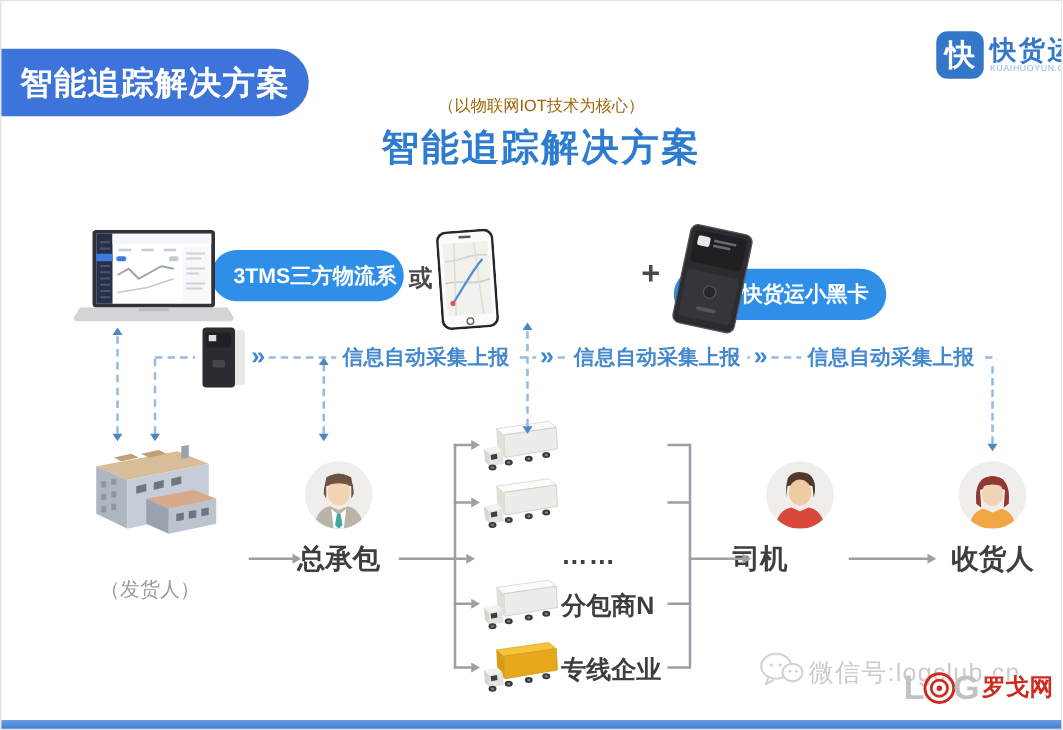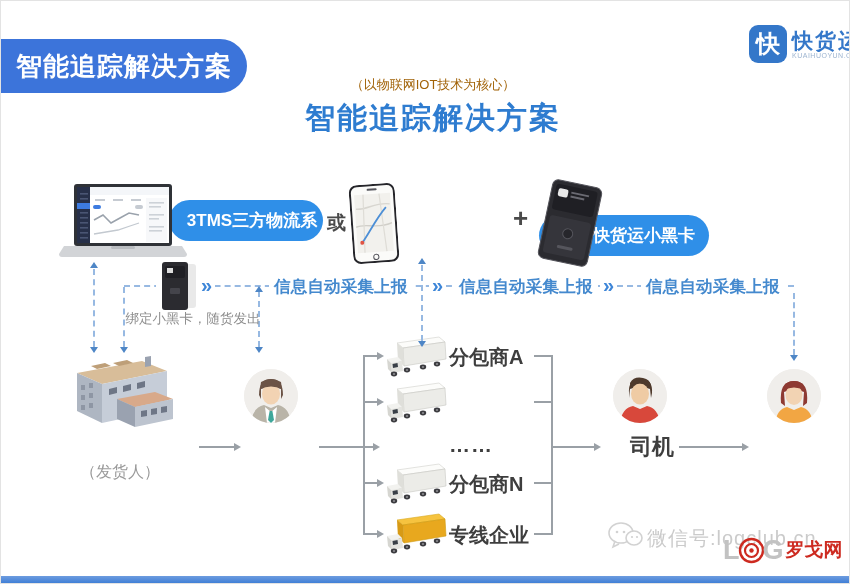--- a/index.html
+++ b/index.html
@@ -53,21 +53,21 @@
   .scan-note{position:absolute;left:116px;top:308px;width:152px;text-align:center;font-size:13.5px;color:#8E8E8E;line-height:1.55;z-index:2;}
   
   .factory{position:absolute;left:46px;top:350px;width:144px;height:80px;}
   .flow-label{position:absolute;font-weight:bold;color:#3E3E3E;text-align:center;}
   #lbl-factory{left:26px;top:430px;width:186px;font-size:24px;}
   .flow-sublabel{position:absolute;left:26px;top:461px;width:186px;text-align:center;font-size:16px;color:#9A9A9A;}
   .avatar{position:absolute;width:54px;height:54px;border-radius:50%;overflow:hidden;background:#F0EEEB;}
   #av-contractor{left:243px;top:368px;}
   #lbl-contractor{left:230px;top:431px;width:80px;font-size:22px;}
   #av-driver{left:612px;top:368px;}
-  #lbl-driver{left:620px;top:431px;width:62px;font-size:22px;font-family:Liberation Mono, monospace;}
+  #lbl-driver{left:576px;top:431px;width:62px;font-size:22px;font-family:Liberation Mono, monospace;}
   #av-receiver{left:766px;top:368px;}
   #lbl-receiver{left:754px;top:431px;width:78px;font-size:22px;}
   .gline{position:absolute;background:#9AA0A6;z-index:1;}
   .garr{position:absolute;width:0;height:0;border-top:4px solid transparent;border-bottom:4px solid transparent;border-left:7px solid #9AA0A6;z-index:1;}
   .truck{position:absolute;left:382px;width:66px;height:42px;}
   #truck-a{top:334px;} #truck-b{top:380px;} #truck-n{top:461px;} #truck-y{top:511px;}
   .sub-label{position:absolute;left:448px;width:110px;font-size:20px;font-weight:bold;color:#3E3E3E;text-align:left;}
   #sub0{top:343px;} #sub1{top:389px;} #sub2{top:432px;font-size:21px;letter-spacing:1px;} #sub3{top:470px;} #sub4{top:521px;}
   
   .wm{position:absolute;left:606px;top:514px;width:242px;height:58px;z-index:4;}
@@ -198,21 +198,20 @@
 
   <span class="chev" id="chev1">»</span>
   <span class="chev" id="chev2">»</span>
   <span class="chev" id="chev3">»</span>
 
   <span class="report" id="report1">信息自动采集上报</span>
   <span class="report" id="report2">信息自动采集上报</span>
   <span class="report" id="report3">信息自动采集上报</span>
 
   <div class="scan-note">
-    <div>绑定小黑卡，随货发出</div>
   </div>
 
   <div class="factory">
     <svg viewBox="0 0 144 80" width="144" height="80">
       <polygon points="30,22 95,10 120,20 55,33" fill="#D8BD99"></polygon>
       <polygon points="30,22 55,33 55,72 30,60" fill="#AEB6C2"></polygon>
       <polygon points="55,33 120,20 120,58 55,72" fill="#C6CDD8"></polygon>
       <polygon points="44,15 58,12 64,15 50,18" fill="#BE9F78"></polygon>
       <polygon points="66,12 80,9 86,12 72,15" fill="#BE9F78"></polygon>
       <polygon points="98,6 104,5 104,15 98,16" fill="#9AA2B0"></polygon>
@@ -248,20 +247,21 @@
     <svg viewBox="0 0 54 54" width="54" height="54">
       <circle cx="27" cy="27" r="27" fill="#F0EEEB"></circle>
       <path d="M15 26 q0 -16 12 -16 q12 0 12 16 l-2 4 V20 q-10 -4 -20 0 v10 z" fill="#6B5346"></path>
       <ellipse cx="27" cy="25" rx="9" ry="10.5" fill="#F2D3B3"></ellipse>
       <path d="M17 13 q10 -6 20 0 l1 7 q-11 -5 -22 0 z" fill="#6B5346"></path>
       <path d="M7 54 q2 -16 13 -18 l7 3 7 -3 q11 2 13 18 z" fill="#B9B4A8"></path>
       <path d="M21 38 l6 5 6 -5 -2 16 h-8 z" fill="#FFFFFF"></path>
       <path d="M25.6 42 h2.8 l1.6 9 -3 3 -3 -3 z" fill="#3FA79B"></path>
     </svg>
   </div>
+  <div class="flow-label" id="lbl-contractor">总承包</div>
 
   <div class="gline" style="left:318px;top:445px;width:54px;height:2px;"></div>
   <div class="garr" style="left:372px;top:442px;"></div>
 
   <div class="gline" style="left:362px;top:354px;width:2px;height:180px;"></div>
   <div class="gline" style="left:362px;top:354px;width:15px;height:2px;"></div>
   <div class="garr" style="left:376px;top:351px;"></div>
   <div class="gline" style="left:362px;top:400px;width:15px;height:2px;"></div>
   <div class="garr" style="left:376px;top:397px;"></div>
   <div class="gline" style="left:362px;top:481px;width:15px;height:2px;"></div>
@@ -355,21 +355,20 @@
       </g>
       <g fill="#8A8A8E">
         <ellipse cx="11" cy="39" rx="1.2" ry="0.9"></ellipse>
           <ellipse cx="24" cy="35" rx="1.2" ry="0.9"></ellipse>
         <ellipse cx="40" cy="32" rx="1.2" ry="0.9"></ellipse>
           <ellipse cx="54" cy="29" rx="1.2" ry="0.9"></ellipse>
       </g>
     </svg>
   </div>
 
-  <div class="sub-label" id="sub0">分包商A</div>
   <div class="sub-label" id="sub2">……</div>
   <div class="sub-label" id="sub4">专线企业</div>
   <div class="sub-label" id="sub3">分包商N</div>
 
   <div class="gline" style="left:533px;top:354px;width:18px;height:2px;"></div>
   <div class="gline" style="left:533px;top:400px;width:18px;height:2px;"></div>
   <div class="gline" style="left:533px;top:481px;width:18px;height:2px;"></div>
   <div class="gline" style="left:533px;top:532px;width:18px;height:2px;"></div>
   <div class="gline" style="left:550px;top:354px;width:2px;height:180px;"></div>
   <div class="gline" style="left:550px;top:445px;width:44px;height:2px;"></div>
@@ -391,20 +390,21 @@
 
   <div class="avatar" id="av-receiver">
     <svg viewBox="0 0 54 54" width="54" height="54">
       <circle cx="27" cy="27" r="27" fill="#F0EEEB"></circle>
       <path d="M14 34 q-2 -22 13 -22 q15 0 13 22 l-4 3 1 -14 q-10 -5 -20 0 l1 14 z" fill="#8E3A32"></path>
       <ellipse cx="27" cy="26" rx="8.5" ry="10" fill="#F2D3B3"></ellipse>
       <path d="M18 15 q9 -6 18 0 l1 6 q-10 -5 -20 0 z" fill="#8E3A32"></path>
       <path d="M8 54 q2 -14 12 -16 l7 3 7 -3 q10 2 12 16 z" fill="#F2A643"></path>
     </svg>
   </div>
+  <div class="flow-label" id="lbl-receiver">收货人</div>
 
   <div class="wm">
     <div class="wm-icon">
       <svg viewBox="0 0 36 30" width="36" height="30">
         <ellipse cx="14" cy="12" rx="12" ry="10" fill="none" stroke="#D2D2D2" stroke-width="1.6"></ellipse>
         <path d="M8 20 l-2 6 6 -3" fill="none" stroke="#D2D2D2" stroke-width="1.6"></path>
         <ellipse cx="27" cy="17" rx="8" ry="7" fill="#FFFFFF" stroke="#D2D2D2" stroke-width="1.6"></ellipse>
         <circle cx="10" cy="11" r="1.3" fill="#D2D2D2"></circle>
           <circle cx="17" cy="11" r="1.3" fill="#D2D2D2"></circle>
         <circle cx="25" cy="16" r="1.1" fill="#D2D2D2"></circle>

